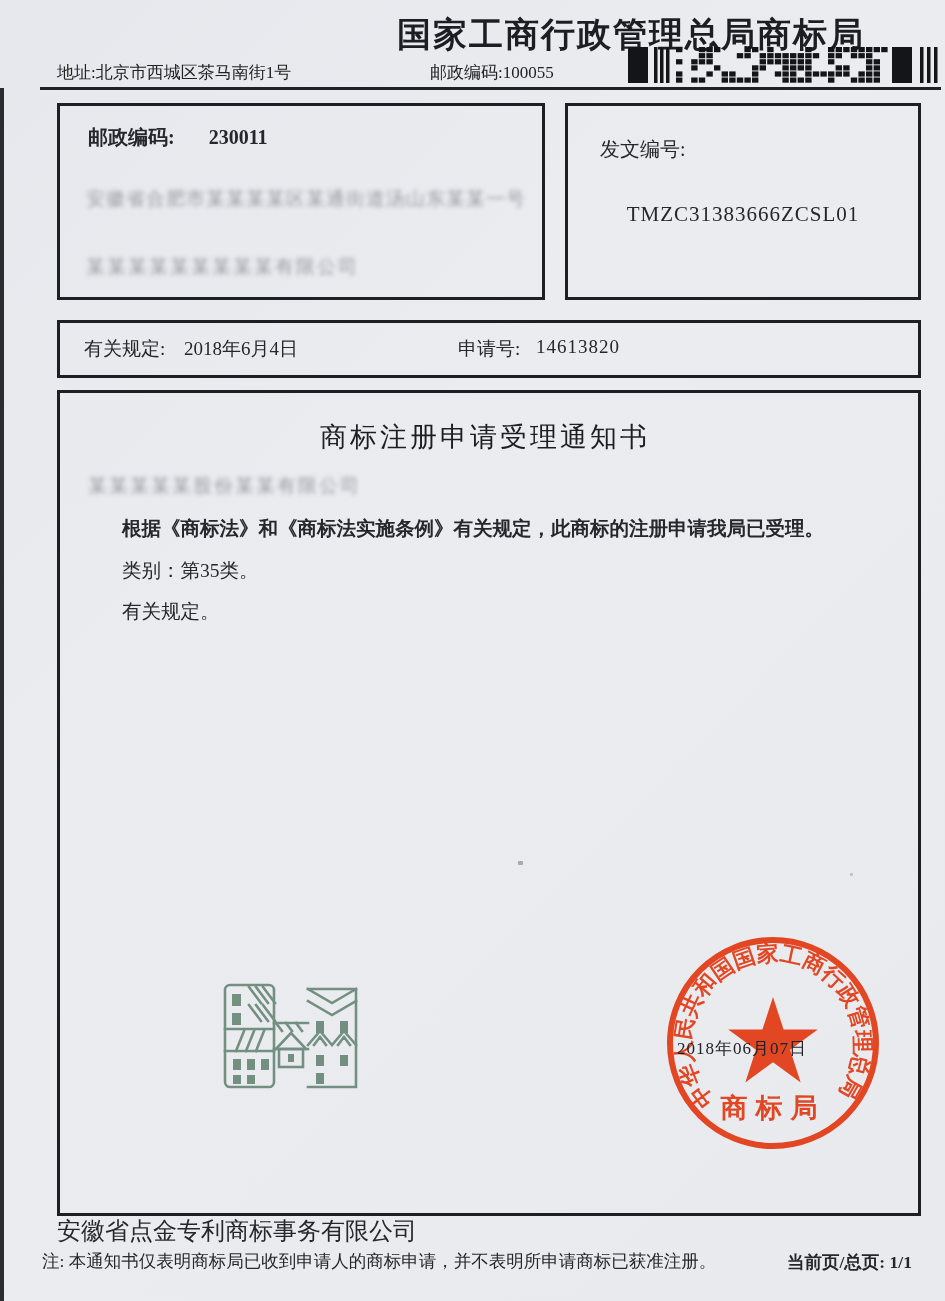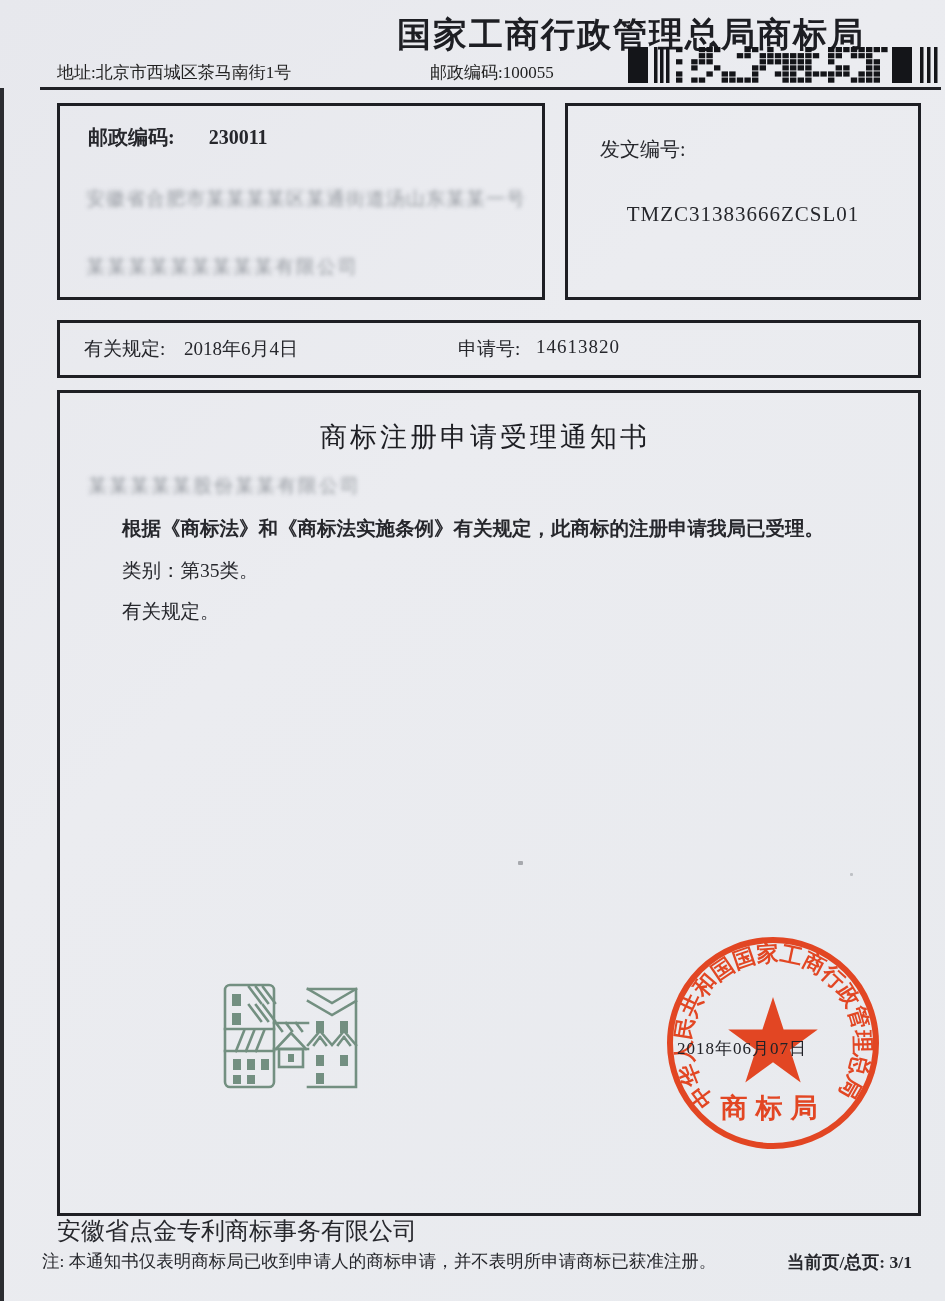--- a/index.html
+++ b/index.html
@@ -229,14 +229,14 @@
         <textPath href="#ring-arc" startOffset="1">中华人民共和国国家工商行政管理总局</textPath>
       </text>
       <polygon fill="#e23a14" points="110,64 120.6,96.6 154.8,96.6 127.1,116.8 137.7,149.4 110,129.2 82.3,149.4 92.9,116.8 65.2,96.6 99.4,96.6"></polygon>
       <text x="110" y="184" text-anchor="middle" font-size="27" fill="#e23a14" font-weight="700" letter-spacing="8" font-family="Liberation Serif, DejaVu Serif, serif">商标局</text>
     </svg>
     <div class="stamp-date">2018年06月07日</div>
   </div>
 
   <div class="agent-name">安徽省点金专利商标事务有限公司</div>
   <div class="foot-note">注: 本通知书仅表明商标局已收到申请人的商标申请，并不表明所申请商标已获准注册。</div>
-  <div class="page-ind">当前页/总页: 3/1</div>
+  <div class="page-ind">当前页/总页: 1/1</div>
 </div>
 
 </body></html>

